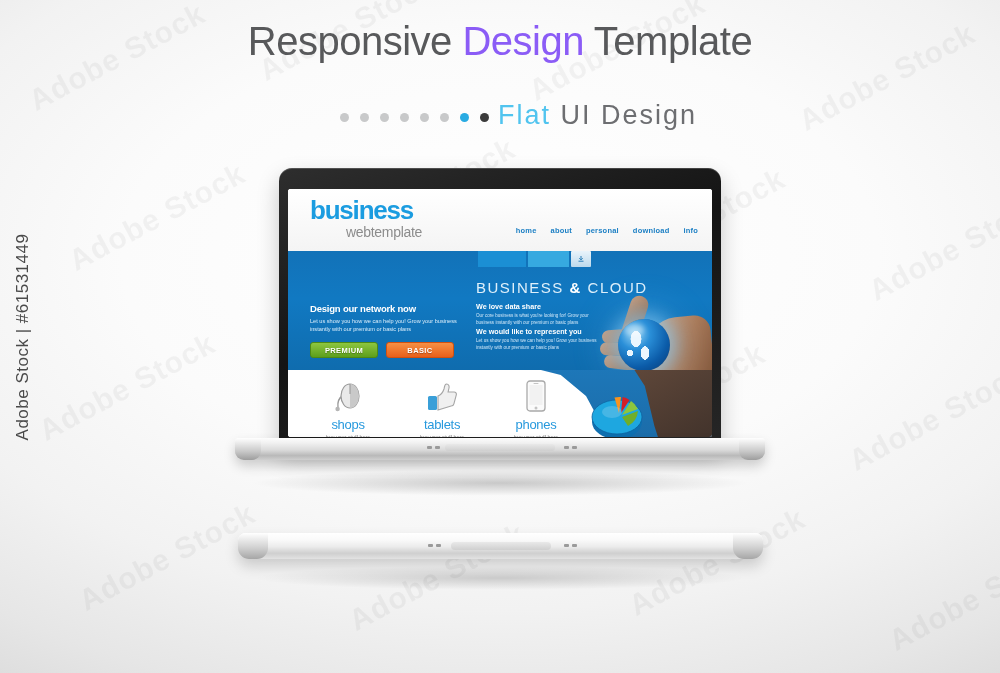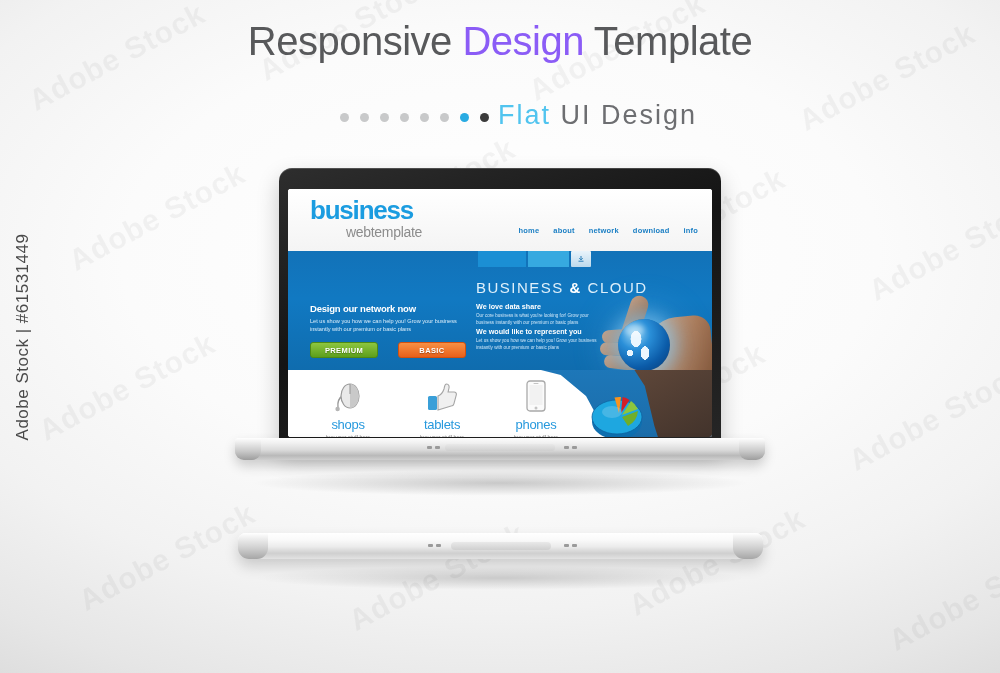--- a/index.html
+++ b/index.html
@@ -164,21 +164,21 @@
 
   .bc-title{
     position:absolute; left:188px; top:28px;
     font-size:15px; color:#dff0fb; letter-spacing:1.5px; font-weight:300;
   }
   .bc-title b{ color:#fff; font-weight:700;}
 
   .col-left{ position:absolute; left:22px; top:52px; width:160px; }
   .col-left h3{ font-size:9.5px; color:#fff; font-weight:700; letter-spacing:-.2px;}
   .col-left p{ font-size:5.6px; color:#dbeefb; line-height:1.45; margin-top:3px;}
-  .btns{ display:flex; gap:20px; margin-top:9px;}
+  .btns{ display:flex; gap:8px; margin-top:9px;}
   .btn-p,.btn-b{
     width:68px; height:16px; border-radius:3px; display:flex; align-items:center;
     justify-content:center; font-size:7.5px; font-weight:700; color:#fff;
     letter-spacing:.4px; text-shadow:0 1px 1px rgba(0,0,0,.3);
   }
   .btn-p{ background:linear-gradient(180deg,#8dc63f,#5d9f1c); border:1px solid #4e8a14;}
   .btn-b{ background:linear-gradient(180deg,#f79044,#e8601a); border:1px solid #d2510f;}
 
   .col-mid{ position:absolute; left:188px; top:51px; width:128px;}
   .col-mid h4{ font-size:7.2px; color:#fff; font-weight:700; }
@@ -288,21 +288,21 @@
       <div class="site">
 
         <div class="site-top">
           <div class="logo">
             <span class="l1">business</span>
             <span class="l2">webtemplate</span>
           </div>
           <div class="nav">
             <a href="#">home</a>
             <a href="#">about</a>
-            <a href="#">network</a>
+            <a href="#">personal</a>
             <a href="#">download</a>
             <a href="#">info</a>
           </div>
         </div>
 
         <div class="hero">
 
           <div class="searchbar">
             <div class="f1"></div>
             <div class="f2"></div>

